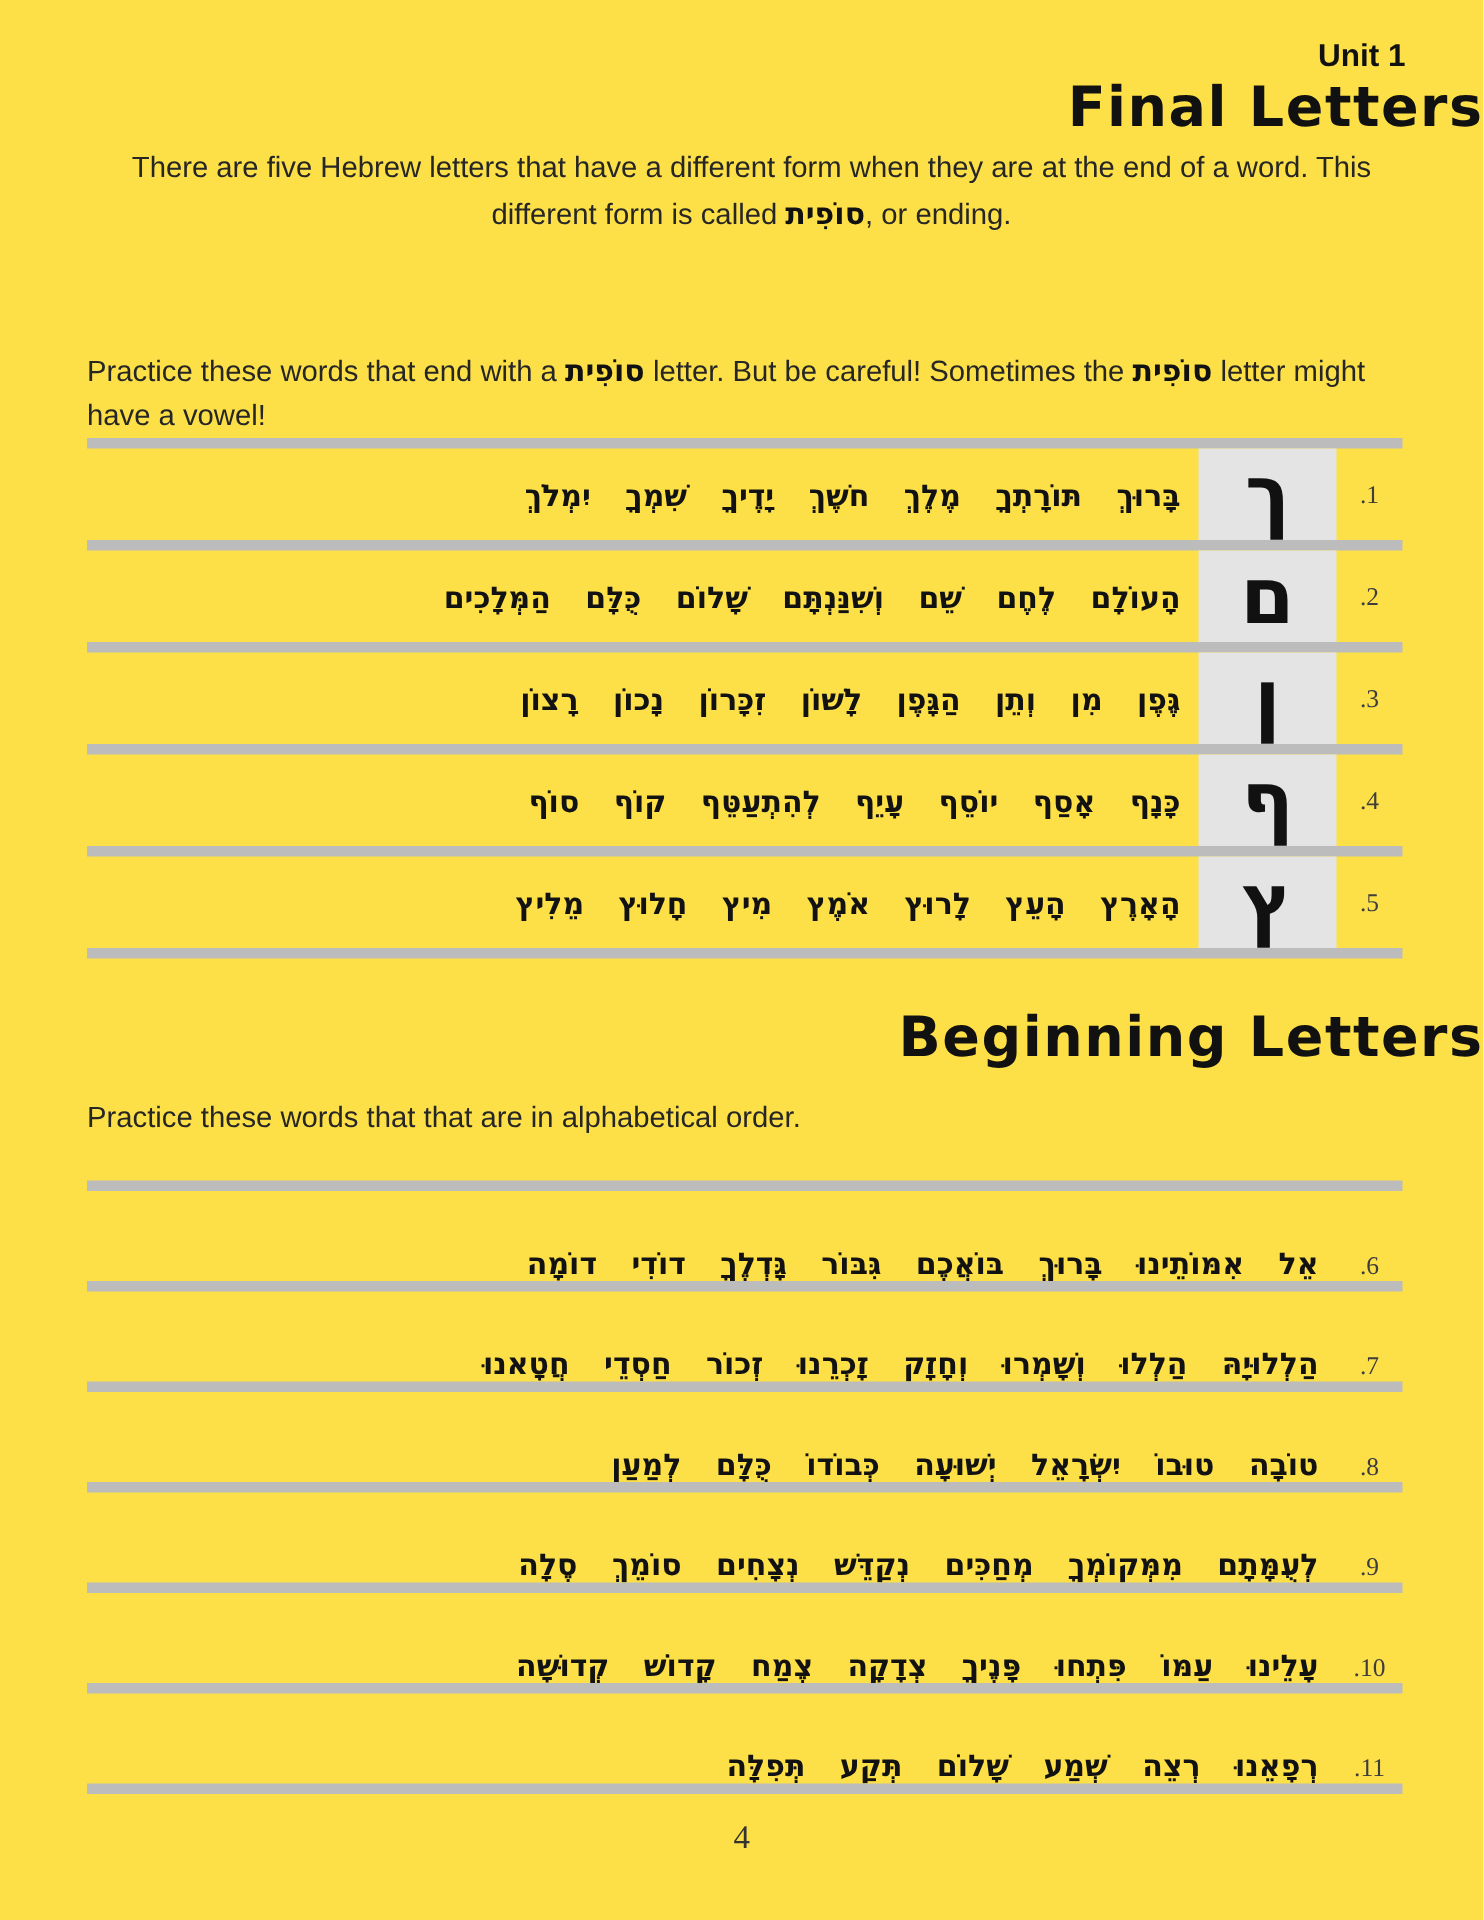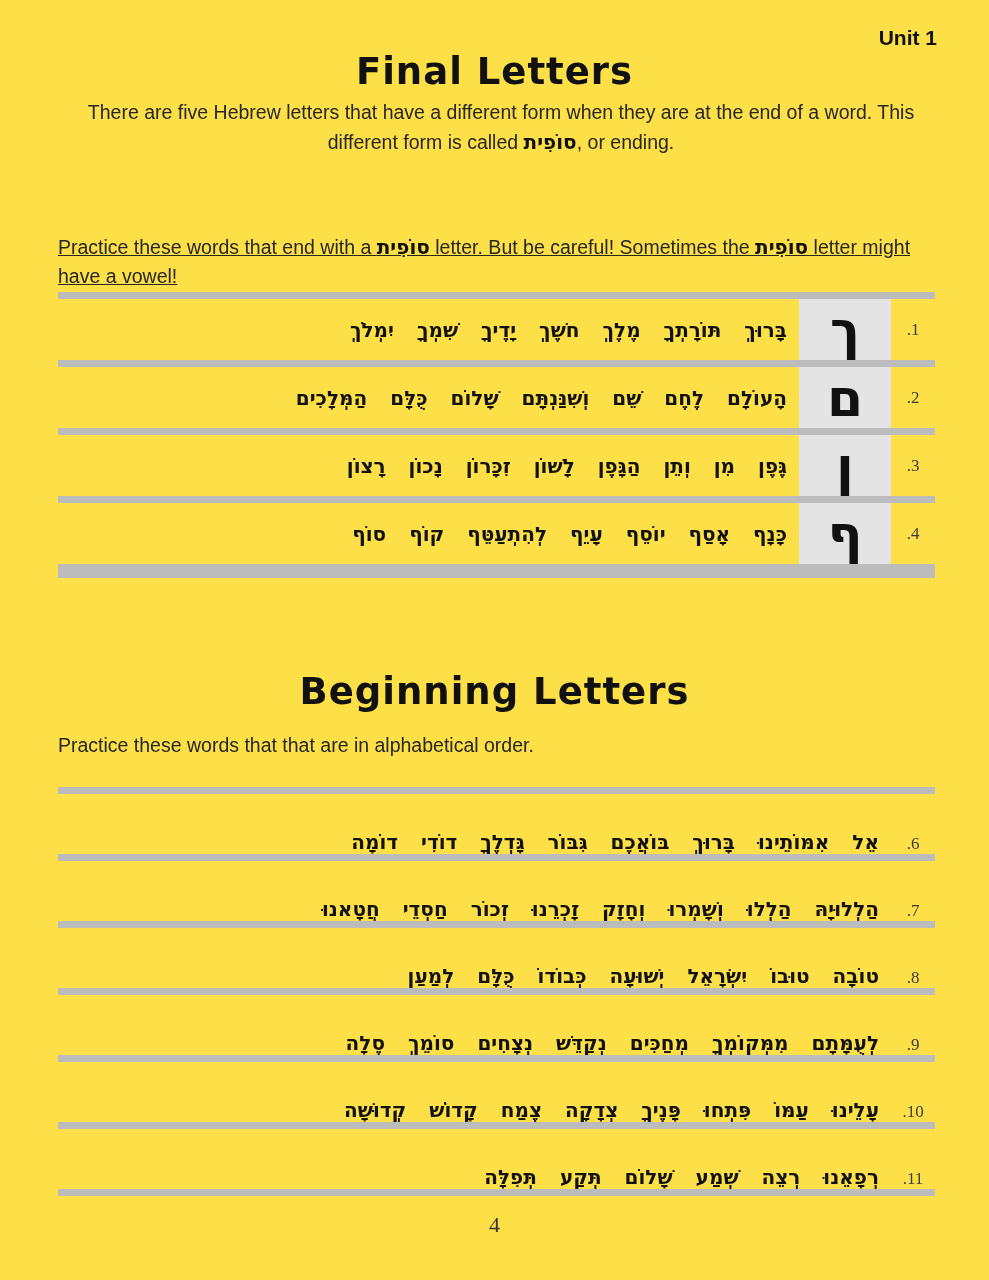--- a/index.html
+++ b/index.html
@@ -5,35 +5,35 @@
   html,body { margin:0; padding:0; background:#ffffff; }
   .page {
     position:relative; width:989px; height:1280px; background:#fde047;
     font-family:"Liberation Sans", sans-serif; color:#1c1c1c; overflow:hidden;
   }
   .unit-label {
     position:absolute; top:26px; right:52px;
     font-size:21px; font-weight:bold; color:#111;
   }
   .section-title {
-    position:absolute; left:0; width:100%; text-align:center;
+    position:absolute; left:0; width:100%; text-align:right;
     font-size:37px; font-weight:800; color:#111;
     font-family:"DejaVu Sans", sans-serif; letter-spacing:1px;
   }
   .title-final { top:50px; }
   .title-beginning { top:670px; }
   .para {
     position:absolute; left:58px; width:886px;
     font-size:19.5px; line-height:1.5; color:#262626;
   }
   .para .heb-inline {
     font-family:"DejaVu Sans", sans-serif; font-weight:bold; font-size:20px; color:#111;
   }
   .p-intro { top:98px;text-align:center; }
-  .p-practice { top:232px;text-decoration:underline; }
+  .p-practice { top:232px; }
   .p-alpha { top:731px; }
   .equation-line {
     position:absolute; top:160px; left:0; width:100%; text-align:center;
     direction:rtl; unicode-bidi:embed;
     font-family:"DejaVu Sans", sans-serif; font-weight:bold;
     font-size:31px; color:#111; word-spacing:8px;
   }
   .equation-line .eq-and {
     font-family:"Liberation Sans", sans-serif; font-weight:normal;
     font-size:17px; color:#333; word-spacing:0; margin:0 7px;
@@ -97,20 +97,25 @@
       <div class="letter-box">ן</div>
       <div class="row-num">.3</div>
     </div>
     <div class="hbar"></div>
     <div class="frow">
       <div class="row-words">כָּנָף אָסַף יוֹסֵף עָיֵף לְהִתְעַטֵּף קוֹף סוֹף</div>
       <div class="letter-box">ף</div>
       <div class="row-num">.4</div>
     </div>
     <div class="hbar"></div>
+    <div class="frow">
+      <div class="row-words">הָאָרֶץ הָעֵץ לָרוּץ אֹמֶץ מִיץ חָלוּץ מֵלִיץ</div>
+      <div class="letter-box">ץ</div>
+      <div class="row-num">.5</div>
+    </div>
     <div class="hbar"></div>
   </div>
 
   <div class="section-title title-beginning">Beginning Letters</div>
 
   <div class="para p-alpha">Practice these words that that are in alphabetical order.</div>
 
   <div class="practice-table table-beginning">
     <div class="hbar"></div>
     <div class="brow">

